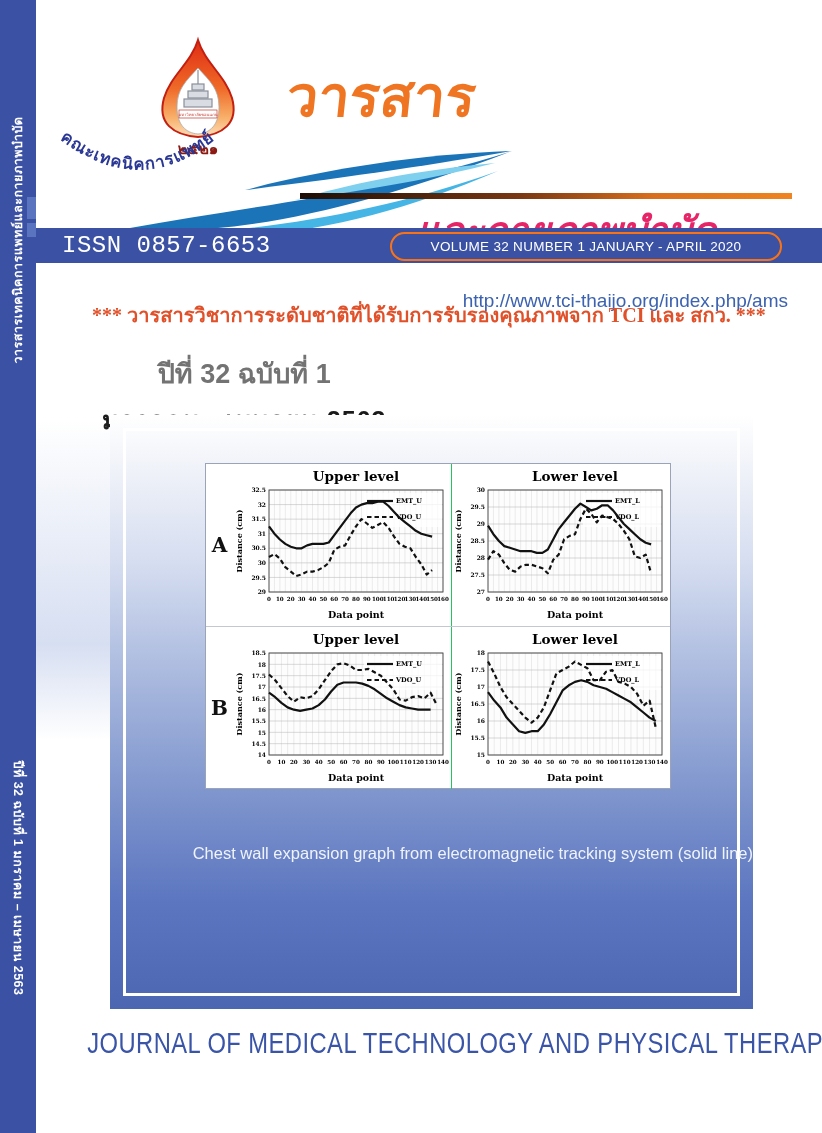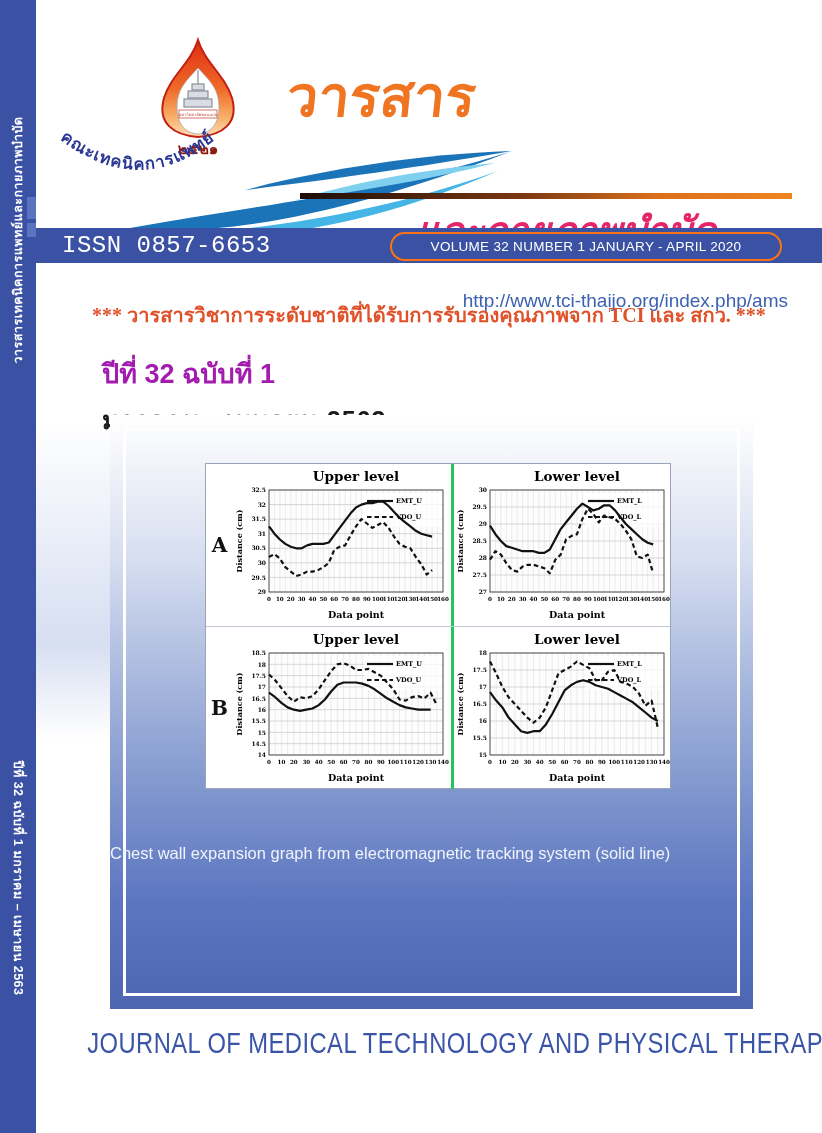--- a/index.html
+++ b/index.html
@@ -29,41 +29,41 @@
   .vol-pill{position:absolute;right:40px;top:4px;width:388px;height:25px;border:2px solid #f97316;
         border-radius:15px;display:flex;align-items:center;justify-content:center;
         font-size:13.5px;letter-spacing:.3px;white-space:nowrap;}
   .url-line{position:absolute;left:36px;top:266px;width:752px;text-align:right;
         color:var(--url-blue,#3C62B0);font-size:19px;margin-top:24px;}
   .url-line a{color:inherit;text-decoration:none;}
   .accred{position:absolute;left:36px;top:299px;width:786px;text-align:center;
         color:var(--accent-red,#E0512A);font-size:20px;font-weight:bold;
         font-family:"Liberation Serif",serif;}
   .issue-block{position:absolute;left:102px;top:352px;}
-  .issue-vol{font-size:27px;font-weight:bold;color:#a21caf;}
+  .issue-vol{font-size:27px;font-weight:bold;color:#737373;text-align:center;}
   .issue-date{margin-top:5px;font-size:25px;font-weight:bold;color:#1a1a1a;letter-spacing:1px;}
   
   .panel{position:absolute;left:110px;top:415px;width:643px;height:594px;
         background:linear-gradient(180deg,#ffffff 0%,#eef1f8 10%,#d5ddf0 25%,#a7b7dd 45%,
                    #7c93cc 65%,#5c76c0 82%,#4c66b2 100%);}
   .panel-frame{position:absolute;left:13px;top:13px;right:13px;bottom:13px;
         border:3px solid #fff;pointer-events:none;}
   .side-wash{position:absolute;left:36px;top:420px;width:74px;height:320px;
         background:linear-gradient(180deg,rgba(223,229,243,0) 0%,rgba(210,219,240,.9) 70%,rgba(210,219,240,0) 100%);}
   
   .figure-box{position:absolute;left:95px;top:48px;width:466px;height:326px;background:#fff;
         border:1px solid #9aa3b8;box-sizing:border-box;}
   .fig-row{display:flex;height:162px;}
   .fig-row.first{border-bottom:1px solid #c2c7d4;}
   .row-label{width:28px;display:flex;align-items:center;justify-content:center;
         font-family:"DejaVu Serif","Liberation Serif",serif;font-size:20px;font-weight:bold;color:#111;}
   .chart-cell{width:219px;height:162px;position:relative;}
-  .chart-cell.right{border-left:3px solid #22c55e;box-sizing:border-box;}
+  .chart-cell.right{border-left:1px solid #22c55e;box-sizing:border-box;}
   .chart-cell svg{display:block;width:218px;height:158px;margin-top:2px;}
-  .caption{position:absolute;left:0;top:424px;width:100%;text-align:left;color:#eff3fb;
+  .caption{position:absolute;left:0;top:424px;width:100%;text-align:right;color:#eff3fb;
         font-size:16.5px;line-height:1.7;}
   
   .footer-title{position:absolute;left:36px;top:1028px;width:786px;text-align:center;}
   .footer-title span{display:inline-block;font-size:27px;color:var(--footer-blue,#3A55A8);
         transform:scaleX(.88) scaleY(1.08);letter-spacing:.5px;white-space:nowrap;}
 </style>
 </head>
 <body>
 
 <div class="page">

